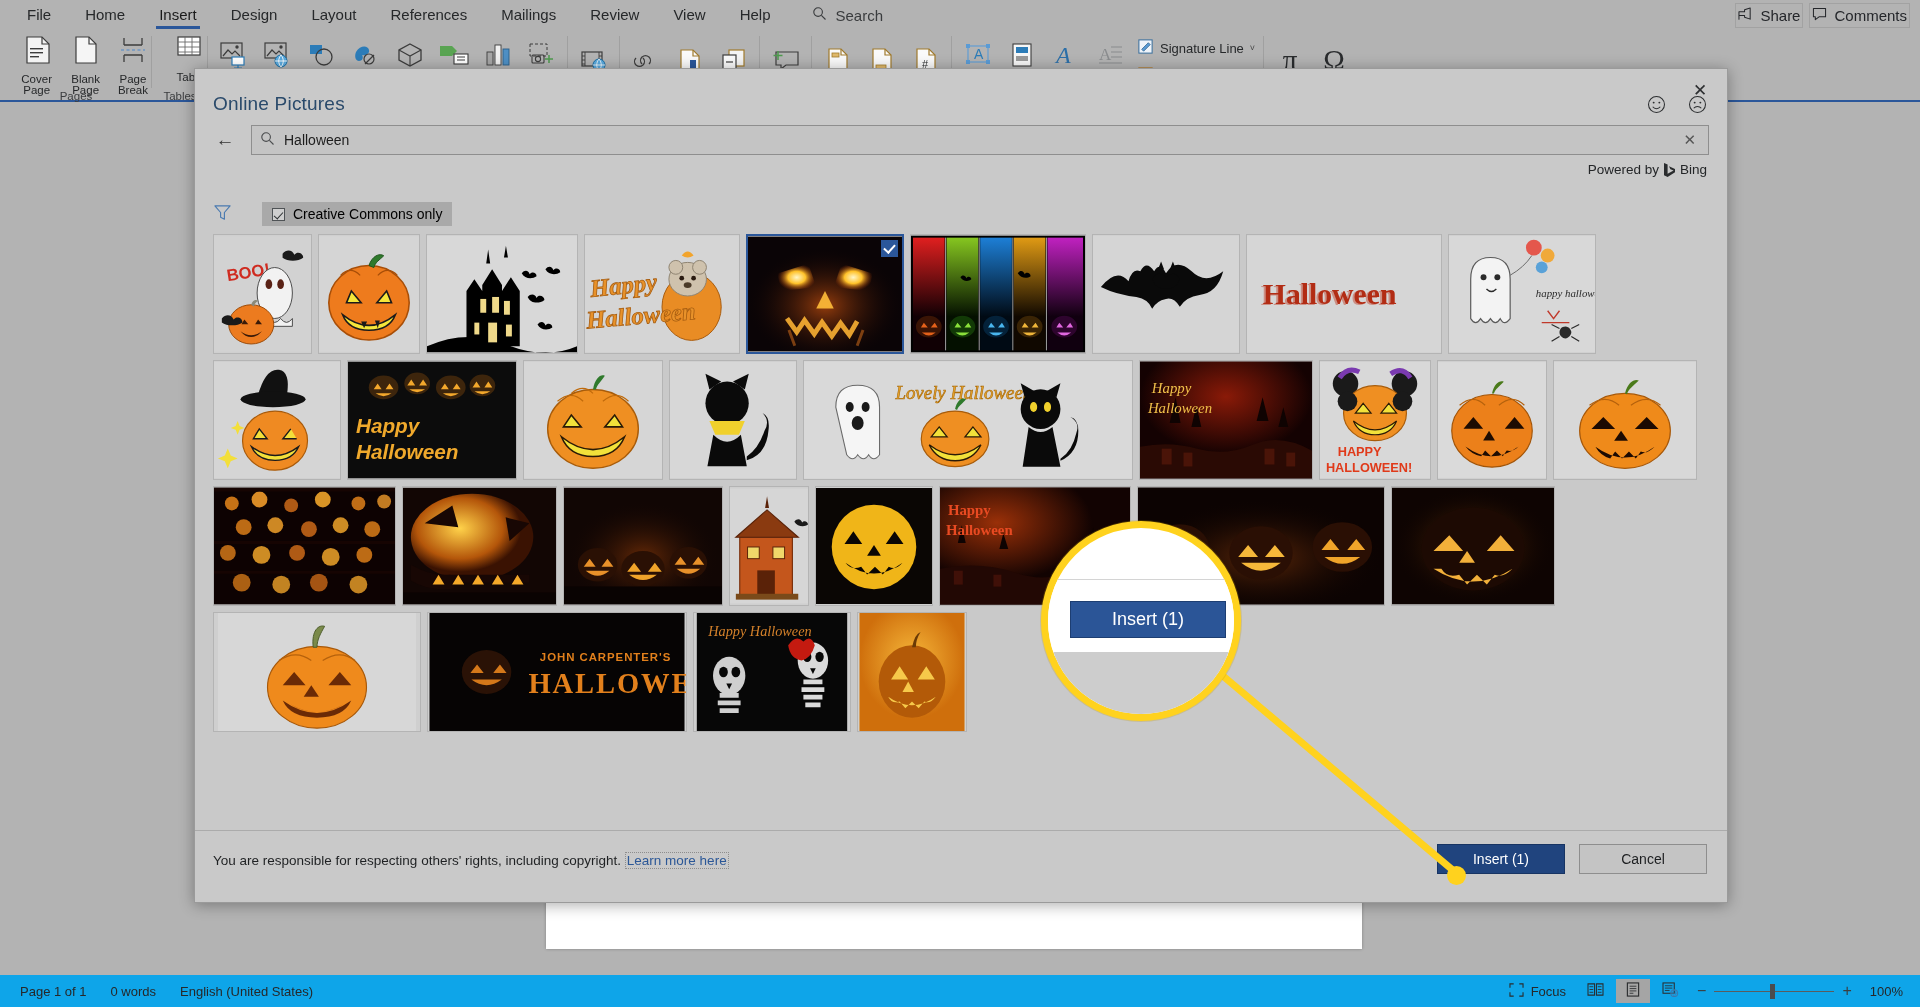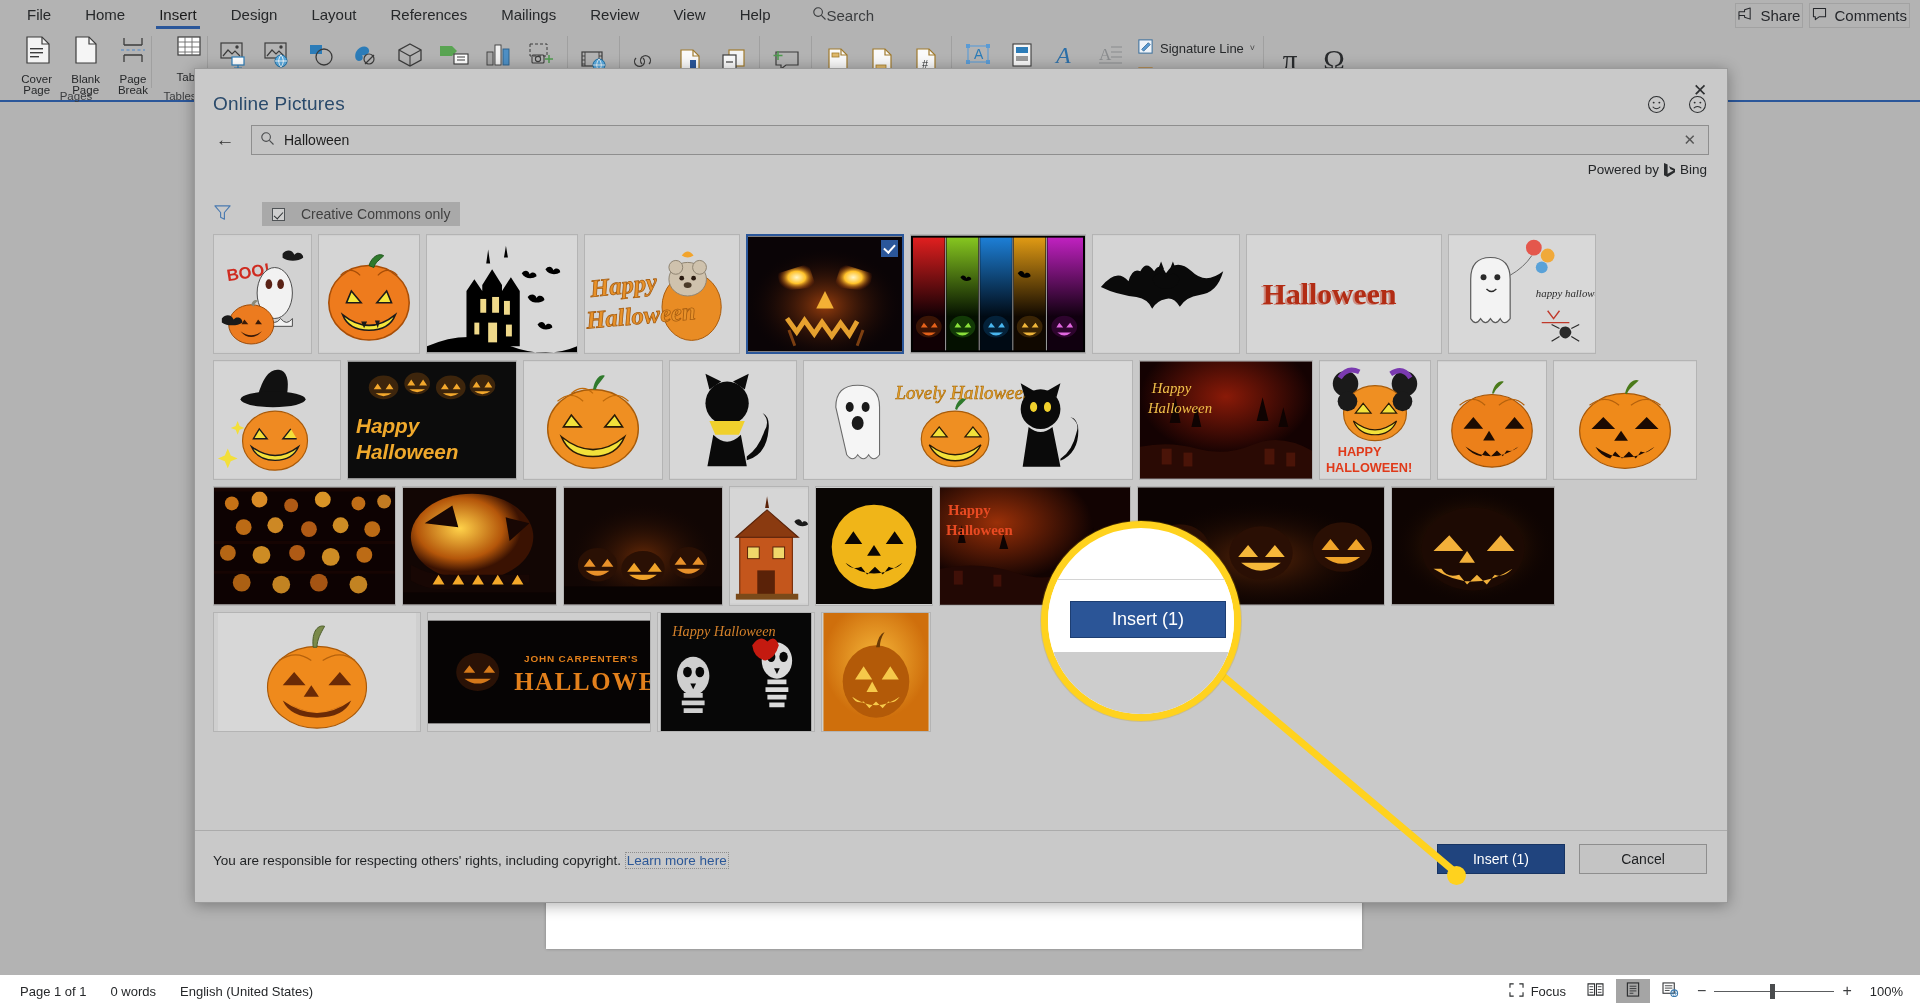--- a/index.html
+++ b/index.html
@@ -18,21 +18,21 @@
     height:30px; display:flex; align-items:center; padding-left:10px;
     background:#b3b3b3; font-size:15px; color:#26282a; position:relative;
   }
   .ribbon-tabs .tab {
     padding:0 17px; height:30px; line-height:30px; white-space:nowrap; cursor:default;
   }
   .ribbon-tabs .tab.active { position:relative; color:#1a1a1a; }
   .ribbon-tabs .tab.active:after {
     content:""; position:absolute; left:14px; right:14px; bottom:1px; height:3px; background:#2b579a;
   }
-  .search-box { display:flex; align-items:center; margin-left:24px; color:#3a3c3e; font-size:15px;}
+  .search-box { display:flex; align-items:center; gap:9px; margin-left:24px; color:#3a3c3e; font-size:15px;}
   .topright { position:absolute; right:10px; top:0; height:30px; display:flex; align-items:center; gap:6px; }
   .topright .btn {
     display:flex; align-items:center; gap:7px; font-size:15px; padding:3px 2px;
     border:1px solid #a2a2a2; background:#b3b3b3; color:#24262a;
   }
 
   .ribbon-body {
     height:72px; background:#b3b3b3; position:relative; display:flex; align-items:flex-start;
     border-bottom:2px solid #2b579a;
   }
@@ -56,21 +56,21 @@
 
   
   .doc-area { position:absolute; left:0; right:0; top:104px; bottom:32px; background:#b3b3b3; }
   .page {
     position:absolute; left:546px; top:789px; width:816px; height:160px; background:#fff;
     box-shadow:0 0 3px rgba(0,0,0,.28);
   }
 
   
   .statusbar {
-    position:absolute; left:0; bottom:0; width:1920px; height:32px; background:#ffffff;
+    position:absolute; left:0; bottom:0; width:1920px; height:32px; background:#0ea5e9;
     display:flex; align-items:center; font-size:13px; color:#26282a; padding:0 8px;
   }
   .statusbar .sitem { padding:0 12px; white-space:nowrap; }
   .sb-right { margin-left:auto; display:flex; align-items:center; gap:3px; }
   .sb-right .sitem { display:flex; align-items:center; gap:7px; padding:3px 9px; }
   .sb-right .sitem.sel { background:#a5a5a5; }
   .zoom-slider { display:flex; align-items:center; gap:0; margin:0 6px; }
   .zoom-track { width:120px; height:1px; background:#5a5c5e; position:relative; margin:0 8px;}
   .zoom-thumb { position:absolute; left:56px; top:-7px; width:5px; height:15px; background:#4a4c4e; }
   .zsign { font-size:16px; color:#3b3d3f; }
@@ -93,21 +93,21 @@
     flex:1; height:30px; background:#c4c4c4; border:1px solid #8e8e8e; display:flex; align-items:center;
     padding:0 8px; gap:9px; font-size:14px; color:#1d1d1d;
   }
   .search-clear { margin-left:auto; font-size:15px; color:#555; padding:0 4px; }
   .powered {
     position:absolute; right:20px; top:93px; font-size:13.5px; color:#242628; display:flex; align-items:flex-start; gap:4px;
   }
 
   .filterrow { position:absolute; left:18px; top:133px; display:flex; align-items:center; gap:30px; }
   .cc-chip {
-    background:#a9a9a9; padding:4px 10px; display:flex; align-items:center; gap:16px; font-size:14px; color:#404040;
+    background:#a9a9a9; padding:4px 10px; display:flex; align-items:center; gap:8px; font-size:14px; color:#000000;
   }
   .cc-check {
     width:13px; height:13px; border:1px solid #4f5356; background:#cfcfcf; position:relative;
   }
   .cc-check:after{
     content:""; position:absolute; left:3px; top:1px; width:4px; height:8px; border:solid #2e3133;
     border-width:0 1.6px 1.6px 0; transform:rotate(42deg);
   }
 
   .grid-wrap {
@@ -1036,21 +1036,21 @@
               <rect width="208" height="124" fill="#d7d7d7"></rect>
             <ellipse cx="104" cy="78" rx="52" ry="43" fill="#ef8a1c" stroke="#a85808" stroke-width="1.2"></ellipse>
             <path d="M64 50q18-12 34 0M110 50q18-12 34 0" fill="none" stroke="#b5610c" stroke-width="1.2"></path>
             <path d="M100 36c-2-18 6-24 12-22-4 7-8 14-8 22z" fill="#7a8a4a" stroke="#4a5a28" stroke-width="1"></path>
             <path d="M80 62l12 14H68zM128 62l-12 14h24z" fill="#6a2a06"></path>
             <path d="M98 76l8 12h-16z" fill="#6a2a06"></path>
             <path d="M68 92q36 26 72 0 q-8 18-36 18t-36-18z" fill="#6a2a06"></path>
             <path d="M76 96q28 16 56 0 q-12 8-28 8t-28-8z" fill="#b05a10"></path>
           </svg>
         </div>
-        <div class="thumb" style="width:224px">
+        <div class="thumb" style="width:260px">
           <svg viewBox="0 0 268 124">
               <rect width="268" height="124" fill="#060404"></rect>
             <ellipse cx="60" cy="62" rx="26" ry="23" fill="#2a1206"></ellipse>
             <path d="M50 54l7 9H43zM74 54l-7 9h14z" fill="#d4781a"></path>
               <path d="M44 70q16 12 32 0z" fill="#d4781a"></path>
             <text x="116" y="50" font-size="12" font-family="Liberation Sans" font-weight="bold" fill="#e2801c" letter-spacing="1">JOHN CARPENTER'S</text>
             <text x="104" y="84" font-size="30" font-family="Liberation Serif" font-weight="bold" fill="#e2801c" letter-spacing="2">HALLOWEEN</text>
           </svg>
         </div>
         <div class="thumb" style="width:158px">

